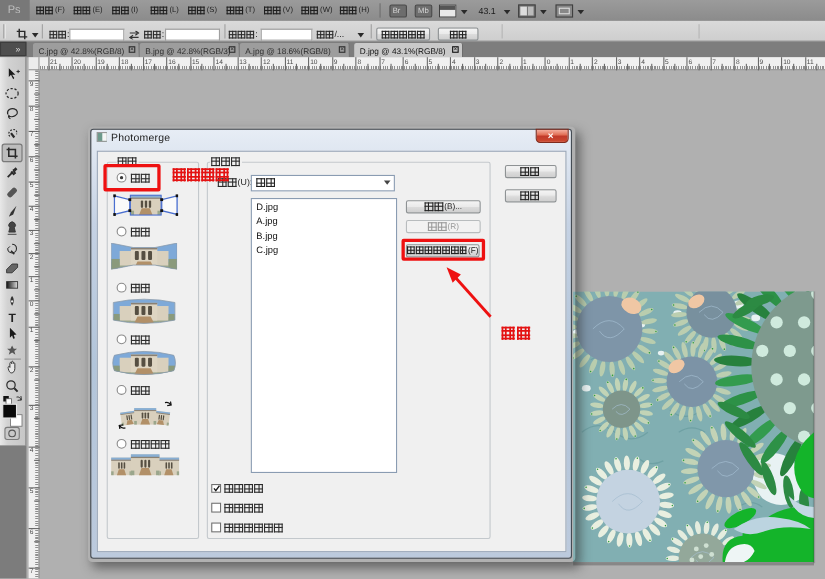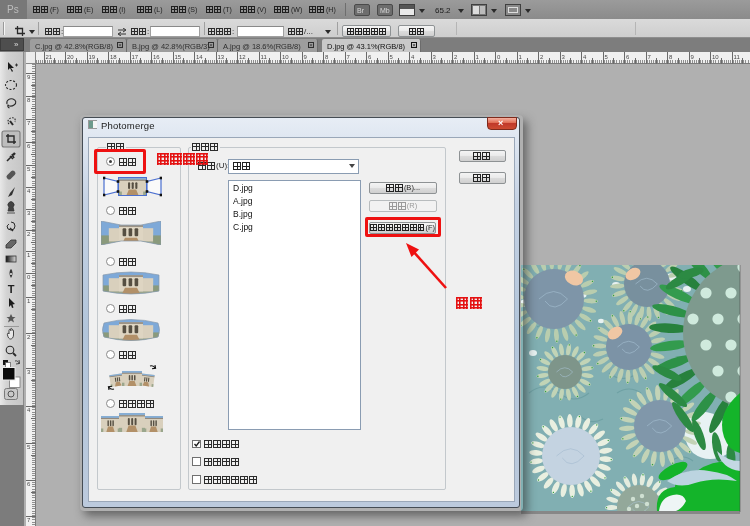--- a/index.html
+++ b/index.html
@@ -45,21 +45,21 @@
 <div class="abs" style="left:354px;top:4px;width:16px;height:12px;background:#6d6d6d;border:1px solid #4a4a4a;border-radius:2px">
     <span style="font-size:7px;color:#d8d8d8;position:absolute;left:2px;top:2px">Br</span>
   </div>
 <div class="abs" style="left:377px;top:4px;width:16px;height:12px;background:#6d6d6d;border:1px solid #4a4a4a;border-radius:2px">
     <span style="font-size:7px;color:#d8d8d8;position:absolute;left:2px;top:2px">Mb</span>
   </div>
 <div class="abs" style="left:399px;top:4px;width:16px;height:12px;border:1px solid #3f3f3f;background:#e9e9e9">
     <div class="abs" style="left:0;top:0;width:100%;height:4px;background:#555"></div>
   </div>
 <div class="abs" style="left:419px;top:9px;width:0;height:0;border-left:3px solid transparent;border-right:3px solid transparent;border-top:4px solid #2a2a2a"></div>
-<div class="abs" style="left:435px;top:6px;font-size:8px;color:#1a1a1a">65.2</div>
+<div class="abs" style="left:435px;top:6px;font-size:8px;color:#1a1a1a">43.1</div>
 <div class="abs" style="left:458px;top:9px;width:0;height:0;border-left:3px solid transparent;border-right:3px solid transparent;border-top:4px solid #2a2a2a"></div>
 <div class="abs" style="left:471px;top:4px;width:16px;height:12px;border:1px solid #3f3f3f;background:#777">
     <div class="abs" style="left:1px;top:1px;width:6px;height:8px;background:#ddd"></div>
     <div class="abs" style="left:8px;top:1px;width:5px;height:8px;background:#bbb"></div>
   </div>
 <div class="abs" style="left:491px;top:9px;width:0;height:0;border-left:3px solid transparent;border-right:3px solid transparent;border-top:4px solid #2a2a2a"></div>
 <div class="abs" style="left:505px;top:4px;width:16px;height:12px;border:1px solid #3f3f3f;background:#888">
     <div class="abs" style="left:2px;top:2px;width:10px;height:6px;border:1px solid #ddd"></div>
   </div>
 <div class="abs" style="left:525px;top:9px;width:0;height:0;border-left:3px solid transparent;border-right:3px solid transparent;border-top:4px solid #2a2a2a"></div>

